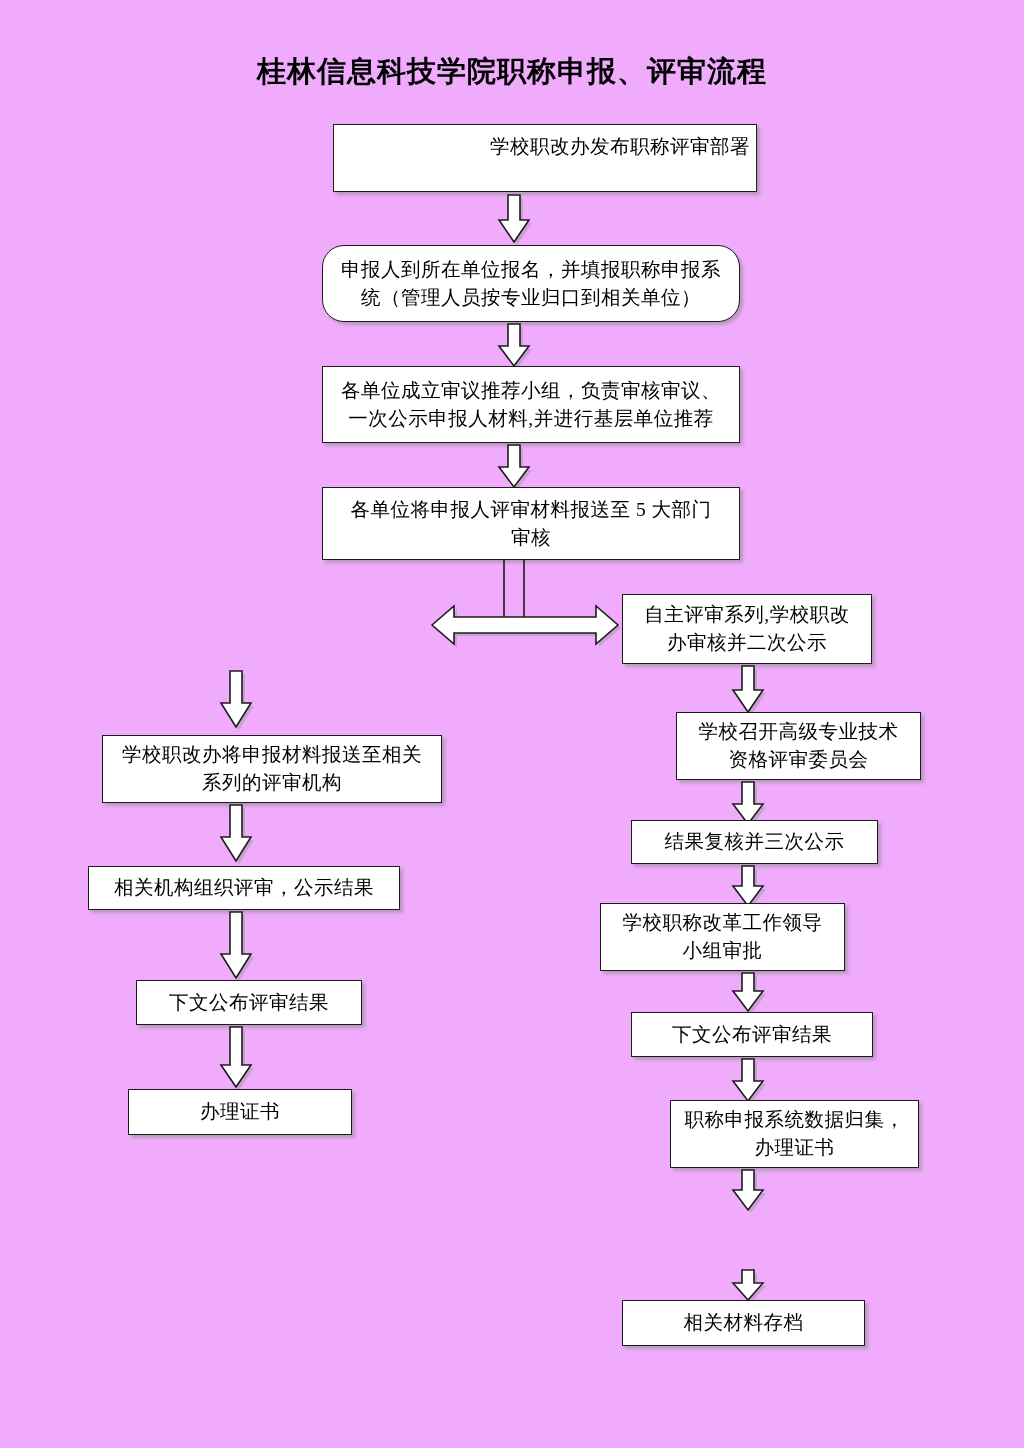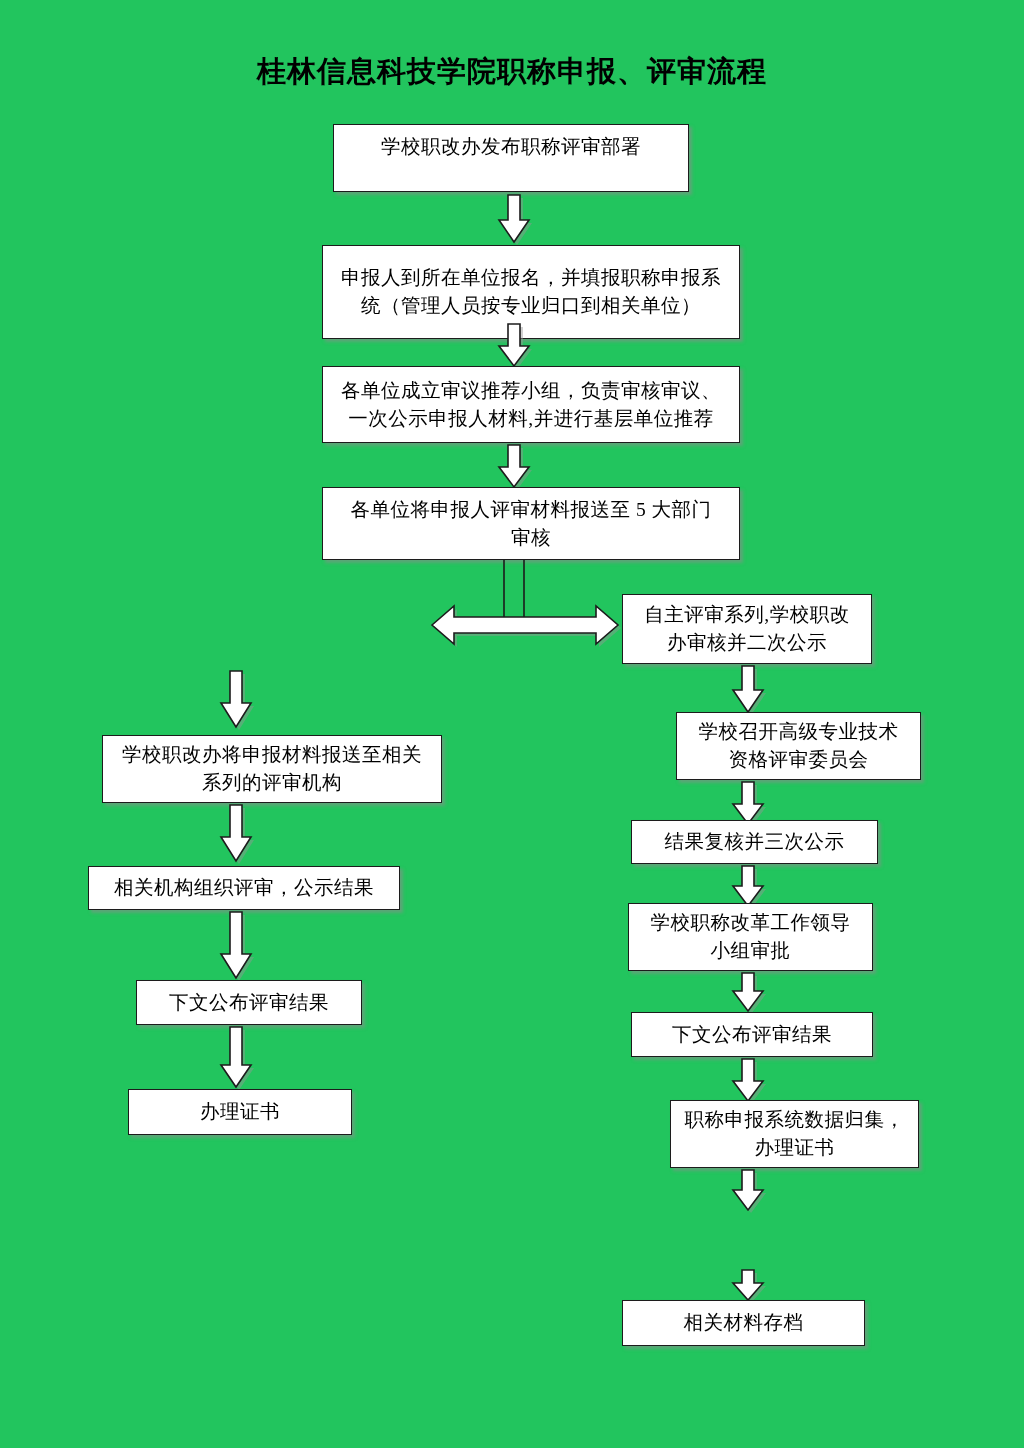--- a/index.html
+++ b/index.html
@@ -8,21 +8,21 @@
     background: #ffffff;
   }
   body {
     font-family: "Liberation Serif", "DejaVu Serif", serif;
     color: #000000;
   }
   #page {
     position: relative;
     width: 1024px;
     height: 1448px;
-    background: #22c55e;
+    background: #f0abfc;
     overflow: hidden;
   }
   #chart-title {
     position: absolute;
     left: 0;
     top: 52px;
     width: 1024px;
     text-align: center;
     font-size: 29px;
     font-weight: bold;
@@ -77,32 +77,32 @@
     stroke-width: 1.6;
   }
 </style>
 </head>
 <body>
 
 <div id="page">
 
   <div id="chart-title">桂林信息科技学院职称申报、评审流程</div>
 
-  <div class="node top-aligned" style="left:333px; top:124px; width:356px; height:68px;">
+  <div class="node top-aligned" style="left:333px; top:124px; width:424px; height:68px;justify-content:flex-end;">
     <span class="node-text">学校职改办发布职称评审部署</span>
   </div>
 
   <div class="arrow-down" style="left:492px; top:192px; width:44px; height:54px;">
     <svg width="44" height="54" viewBox="0 0 44 54">
       <path class="arrow-shadow" d="M16 3 L28 3 L28 28 L37 28 L22 50 L7 28 L16 28 Z" transform="translate(3,3)"></path>
       <path class="arrow-shape" d="M16 3 L28 3 L28 28 L37 28 L22 50 L7 28 L16 28 Z"></path>
     </svg>
   </div>
 
-  <div class="node" style="left:322px; top:245px; width:418px; height:94px;">
+  <div class="node" style="left:322px; top:245px; width:418px; height:77px;border-radius:22px;">
     <span class="node-text">申报人到所在单位报名，并填报职称申报系
 统（管理人员按专业归口到相关单位）</span>
   </div>
 
   <div class="arrow-down" style="left:492px; top:322px; width:44px; height:48px;">
     <svg width="44" height="48" viewBox="0 0 44 48">
       <path class="arrow-shadow" d="M16 2 L28 2 L28 24 L37 24 L22 44 L7 24 L16 24 Z" transform="translate(3,3)"></path>
       <path class="arrow-shape" d="M16 2 L28 2 L28 24 L37 24 L22 44 L7 24 L16 24 Z"></path>
     </svg>
   </div>
@@ -211,21 +211,21 @@
     <span class="node-text">结果复核并三次公示</span>
   </div>
 
   <div class="arrow-down" style="left:726px; top:864px; width:44px; height:46px;">
     <svg width="44" height="46" viewBox="0 0 44 46">
       <path class="arrow-shadow" d="M16 2 L28 2 L28 22 L37 22 L22 42 L7 22 L16 22 Z" transform="translate(3,3)"></path>
       <path class="arrow-shape" d="M16 2 L28 2 L28 22 L37 22 L22 42 L7 22 L16 22 Z"></path>
     </svg>
   </div>
 
-  <div class="node" style="left:628px; top:903px; width:245px; height:68px;">
+  <div class="node" style="left:600px; top:903px; width:245px; height:68px;">
     <span class="node-text">学校职称改革工作领导
 小组审批</span>
   </div>
 
   <div class="arrow-down" style="left:726px; top:971px; width:44px; height:44px;">
     <svg width="44" height="44" viewBox="0 0 44 44">
       <path class="arrow-shadow" d="M16 2 L28 2 L28 20 L37 20 L22 40 L7 20 L16 20 Z" transform="translate(3,3)"></path>
       <path class="arrow-shape" d="M16 2 L28 2 L28 20 L37 20 L22 40 L7 20 L16 20 Z"></path>
     </svg>
   </div>

